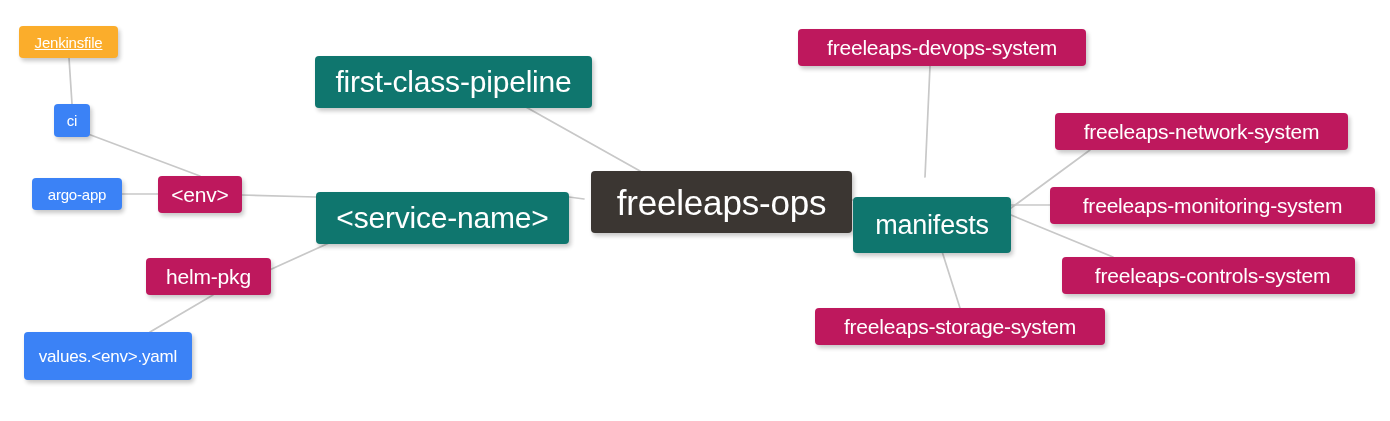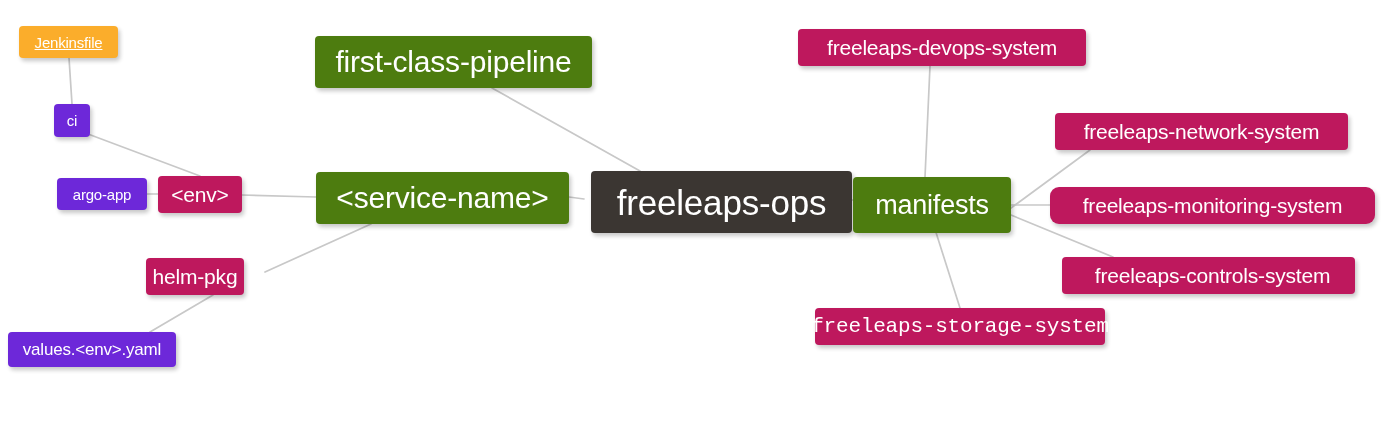--- a/index.html
+++ b/index.html
@@ -28,24 +28,24 @@
     align-items: center;
     justify-content: center;
     color: #ffffff;
     border-radius: 4px;
     white-space: nowrap;
     line-height: 1;
     letter-spacing: -0.2px;
     box-shadow: 2px 3px 4px rgba(0,0,0,0.22);
     z-index: 2;
   }
-  .c-blue   { background: #4d7c0f; }
+  .c-blue   { background: #0f766e; margin-top: 20px; }
   .c-green  { background: #be185d; }
   .c-orange { background: #fbad2b; }
-  .c-red    { background: #6d28d9; }
+  .c-red    { background: #3b82f6; }
   .c-dark   { background: #3b3632; }
 </style>
 </head>
 <body>
 
 <div id="canvas">
   <svg id="edge-layer" width="1390" height="421" viewBox="0 0 1390 421" xmlns="http://www.w3.org/2000/svg">
       <line x1="69" y1="58" x2="72" y2="104" stroke="#c8c8c8" stroke-width="1.7" stroke-linecap="round"></line>
       <line x1="88" y1="134" x2="200" y2="176" stroke="#c8c8c8" stroke-width="1.7" stroke-linecap="round"></line>
       <line x1="122" y1="194" x2="158" y2="194" stroke="#c8c8c8" stroke-width="1.7" stroke-linecap="round"></line>
@@ -57,27 +57,27 @@
       <line x1="845" y1="200" x2="853" y2="200" stroke="#c8c8c8" stroke-width="1.7" stroke-linecap="round"></line>
       <line x1="930" y1="66" x2="925" y2="177" stroke="#c8c8c8" stroke-width="1.7" stroke-linecap="round"></line>
       <line x1="1011" y1="208" x2="1090" y2="150" stroke="#c8c8c8" stroke-width="1.7" stroke-linecap="round"></line>
       <line x1="1011" y1="205" x2="1050" y2="205" stroke="#c8c8c8" stroke-width="1.7" stroke-linecap="round"></line>
       <line x1="1011" y1="215" x2="1113" y2="257" stroke="#c8c8c8" stroke-width="1.7" stroke-linecap="round"></line>
       <line x1="933" y1="223" x2="960" y2="308" stroke="#c8c8c8" stroke-width="1.7" stroke-linecap="round"></line>
     </svg>
   <div id="node-layer">
       <div class="node c-orange" style="left: 19px; top: 26px; width: 99px; height: 32px; font-size: 15px; text-decoration: underline;">Jenkinsfile</div>
       <div class="node c-red" style="left: 54px; top: 104px; width: 36px; height: 33px; font-size: 15px;">ci</div>
-      <div class="node c-red" style="left: 32px; top: 178px; width: 90px; height: 32px; font-size: 15px; margin-left: 25px;">argo-app</div>
+      <div class="node c-red" style="left: 32px; top: 178px; width: 90px; height: 32px; font-size: 15px;">argo-app</div>
       <div class="node c-green" style="left: 158px; top: 176px; width: 84px; height: 37px; font-size: 21px;">&lt;env&gt;</div>
-      <div class="node c-green" style="left: 146px; top: 258px; width: 98px; height: 37px; font-size: 21px; text-align: center;">helm-pkg</div>
-      <div class="node c-red" style="left: 8px; top: 332px; width: 168px; height: 35px; font-size: 17px;">values.&lt;env&gt;.yaml</div>
+      <div class="node c-green" style="left: 146px; top: 258px; width: 125px; height: 37px; font-size: 21px; text-align: center;">helm-pkg</div>
+      <div class="node c-red" style="left: 24px; top: 332px; width: 168px; height: 48px; font-size: 17px;">values.&lt;env&gt;.yaml</div>
       <div class="node c-blue" style="left: 315px; top: 36px; width: 277px; height: 52px; font-size: 30px;">first-class-pipeline</div>
       <div class="node c-blue" style="left: 316px; top: 172px; width: 253px; height: 52px; font-size: 30px;">&lt;service-name&gt;</div>
       <div class="node c-dark" style="left: 584px; top: 171px; width: 261px; height: 62px; font-size: 35px; margin-left: 7px;">freeleaps-ops</div>
       <div class="node c-blue" style="left: 853px; top: 177px; width: 158px; height: 56px; font-size: 27px;">manifests</div>
       <div class="node c-green" style="left: 798px; top: 29px; width: 288px; height: 37px; font-size: 21px;">freeleaps-devops-system</div>
       <div class="node c-green" style="left: 1055px; top: 113px; width: 293px; height: 37px; font-size: 21px;">freeleaps-network-system</div>
-      <div class="node c-green" style="left: 1050px; top: 187px; width: 325px; height: 37px; font-size: 21px; border-radius: 9px;">freeleaps-monitoring-system</div>
+      <div class="node c-green" style="left: 1050px; top: 187px; width: 325px; height: 37px; font-size: 21px;">freeleaps-monitoring-system</div>
       <div class="node c-green" style="left: 1062px; top: 257px; width: 293px; height: 37px; font-size: 21px; padding-left: 8px;">freeleaps-controls-system</div>
-      <div class="node c-green" style="left: 815px; top: 308px; width: 290px; height: 37px; font-size: 21px; font-family: Liberation Mono, monospace;">freeleaps-storage-system</div>
+      <div class="node c-green" style="left: 815px; top: 308px; width: 290px; height: 37px; font-size: 21px;">freeleaps-storage-system</div>
     </div>
 </div>
 
 </body></html>

